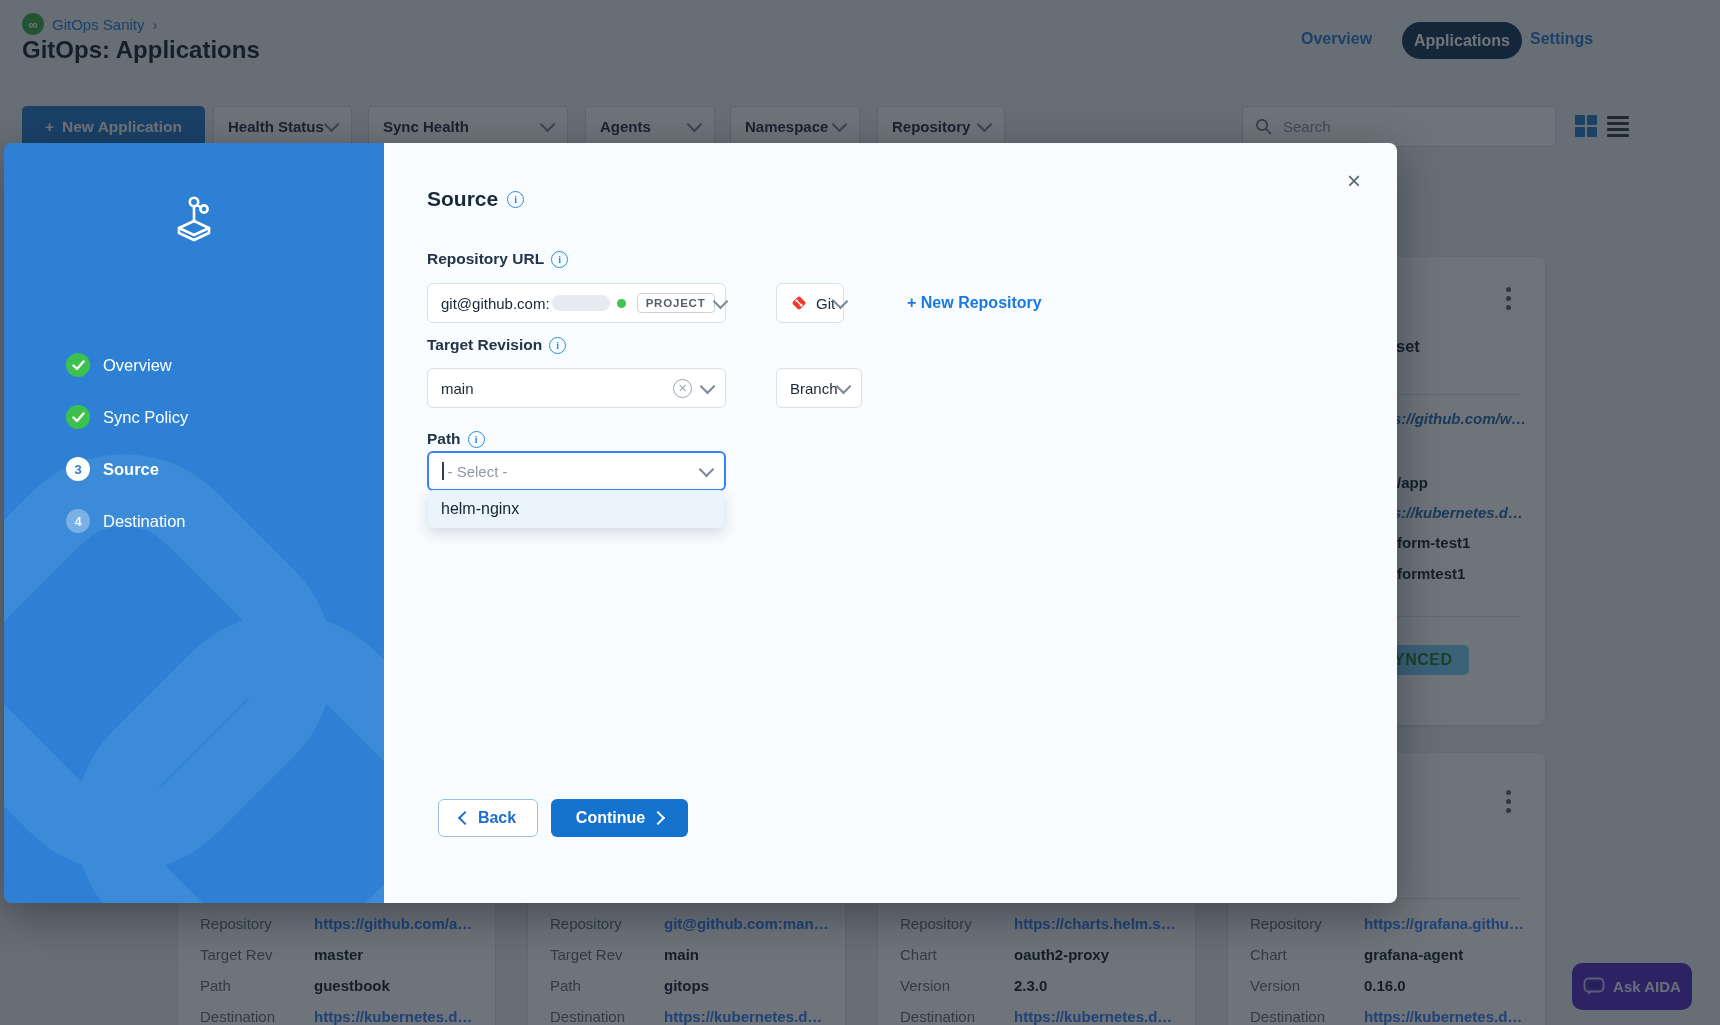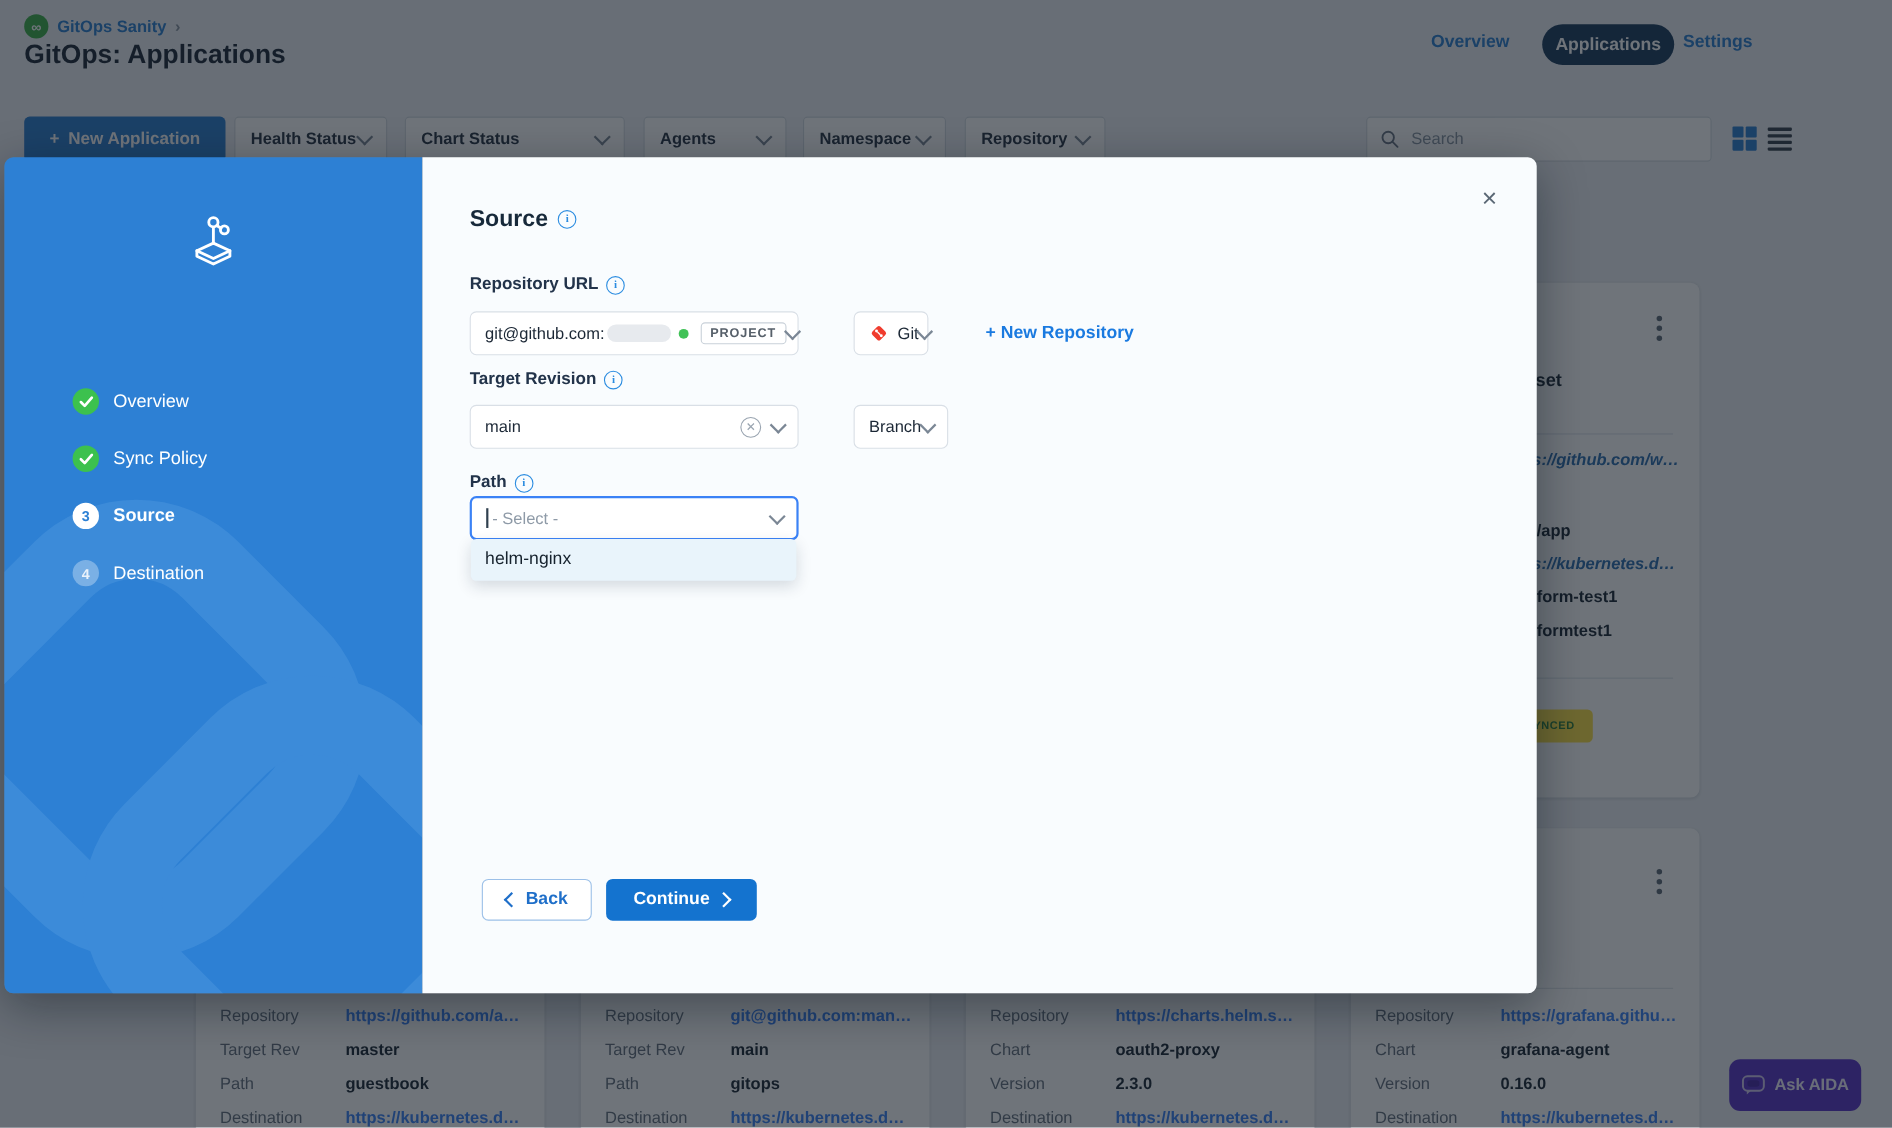--- a/index.html
+++ b/index.html
@@ -7,21 +7,21 @@
     width:1720px;height:1025px;overflow:hidden;position:relative;
     font-family:"Liberation Sans",sans-serif;background:#eef1f5;
     -webkit-font-smoothing:antialiased;
   }
   .abs{position:absolute;}
   
   .bg-layer{position:absolute;inset:0;z-index:1;}
   .breadcrumb{left:22px;top:13px;display:flex;align-items:center;gap:8px;}
   .crumb-icon{width:22px;height:22px;border-radius:50%;background:#3fae4a;color:#fff;
     display:flex;align-items:center;justify-content:center;font-size:13px;font-weight:bold;}
-  .crumb-link{color:#2d7fd0;font-size:15px;font-weight:700;}
+  .crumb-link{color:#2d7fd0;font-size:15px;font-weight:400;}
   .crumb-chev{color:#8a95a1;font-size:15px;font-weight:600;}
   .page-title{left:22px;top:36px;font-size:24px;font-weight:700;color:#1e2a38;}
   .nav-link{top:30px;font-size:16px;font-weight:600;color:#2d7fd0;cursor:pointer;}
   .nav-pill{left:1402px;top:22px;width:120px;height:37px;border-radius:19px;background:#1d3c5e;
     color:#fff;font-size:16px;font-weight:600;display:flex;align-items:center;justify-content:center;}
   .btn-primary-lg{left:22px;top:106px;width:183px;height:41px;border-radius:5px;background:#2f7fd0;
     color:#fff;font-size:15.5px;font-weight:700;display:flex;align-items:center;justify-content:center;gap:8px;}
   .filter{top:106px;height:41px;background:#fff;border:1px solid #d3dae1;border-radius:4px;
     display:flex;align-items:center;justify-content:space-between;padding:0 14px;box-sizing:border-box;
     font-size:15px;color:#2a3644;font-weight:600;}
@@ -40,22 +40,22 @@
   .app-card{position:absolute;width:317px;background:#ffffff;border-radius:8px;box-shadow:0 1px 3px rgba(20,35,50,.12);}
   .kebab{position:absolute;right:34px;display:flex;flex-direction:column;gap:4px;align-items:center;}
   .kebab i{width:5px;height:5px;border-radius:50%;background:#5f6b78;}
   .card-divider{position:absolute;left:24px;right:24px;height:1px;background:#dde3e9;}
   .crow{position:absolute;left:22px;right:10px;display:flex;font-size:15px;line-height:20px;}
   .clabel{width:114px;color:#67727f;flex:none;}
   .cval{color:#1d2935;font-weight:600;white-space:nowrap;}
   .cval.link{color:#3b82f6;}
   .frag{position:absolute;font-size:15px;color:#1d2935;font-weight:600;white-space:nowrap;}
   .frag.link{color:#2d6fb0;font-style:italic;}
-  .badge-sync{position:absolute;left:150px;height:30px;padding:0 16px;background:#fde047;border-radius:5px;
-    color:#2f7d3a;font-size:10px;font-weight:700;display:flex;align-items:center;letter-spacing:.5px;}
+  .badge-sync{position:absolute;left:150px;height:30px;padding:0 16px;background:#7dd3fc;border-radius:5px;
+    color:#2f7d3a;font-size:16px;font-weight:700;display:flex;align-items:center;letter-spacing:.5px;}
   .aida-btn{left:1572px;top:963px;width:120px;height:47px;border-radius:10px;background:#5b35c9;
     color:#f1eefc;font-size:15px;font-weight:600;display:flex;align-items:center;justify-content:center;gap:8px;}
   
   .overlay{position:absolute;inset:0;background:rgba(15,23,33,0.60);z-index:5;}
   
   .modal{position:absolute;left:4px;top:143px;width:1393px;height:760px;z-index:10;display:flex;
     border-radius:8px;box-shadow:0 12px 44px rgba(5,15,25,.4);}
   .wizard-side{width:380px;flex:none;background:#2d80d4;border-radius:8px 0 0 8px;position:relative;overflow:hidden;}
   .watermark{position:absolute;left:-150px;bottom:-190px;opacity:.55;}
   .wiz-icon{position:absolute;left:0;right:0;top:52px;display:flex;justify-content:center;}
@@ -81,21 +81,21 @@
   .inp{height:40px;background:#fff;border:1px solid #d9dfe6;border-radius:6px;box-sizing:border-box;
     display:flex;align-items:center;padding:0 12px 0 13px;font-size:15px;color:#1b2735;}
   .inp .spacer{flex:1;}
   .redacted{width:58px;height:16px;background:#e7eaee;border-radius:8px;margin-left:2px;flex:none;}
   .green-dot{width:9px;height:9px;border-radius:50%;background:#41c257;margin-left:7px;flex:none;}
   .proj-tag{margin-left:11px;border:1px solid #c9d1d9;border-radius:4px;padding:3px 8px;
     font-size:11.5px;font-weight:600;letter-spacing:.8px;color:#57606a;background:#fff;flex:none;}
   .clear-ic{width:17px;height:17px;border-radius:50%;border:1.4px solid #9aa5b1;color:#9aa5b1;
     display:flex;align-items:center;justify-content:center;font-size:11px;margin-right:10px;flex:none;}
   .git-ic{width:18px;height:18px;flex:none;margin-right:8px;}
-  .link-new{margin-left:12px;color:#1a7ae0;font-size:16px;font-weight:600;cursor:pointer;}
+  .link-new{margin-left:23px;color:#1a7ae0;font-size:16px;font-weight:600;cursor:pointer;}
   .path-inp{border:2px solid #3b82f6;}
   .cursor-bar{width:1.5px;height:18px;background:#30404f;margin-right:4px;flex:none;}
   .placeholder{color:#8e9aa7;}
   .dropdown{position:absolute;left:44px;width:296px;height:38px;background:#e9f4fb;border-radius:5px;
     box-shadow:0 5px 14px rgba(20,40,60,.16);display:flex;align-items:center;padding-left:13px;
     box-sizing:border-box;font-size:16px;color:#17232e;}
   .btn-row{position:absolute;left:54px;top:656px;display:flex;gap:13px;}
   .btn-back{width:100px;height:38px;background:#fff;border:1px solid #9cc0e8;border-radius:6px;
     color:#1f6fc9;font-size:16px;font-weight:700;display:flex;align-items:center;justify-content:center;gap:8px;}
   .btn-cont{width:137px;height:38px;background:#1473cf;border:none;border-radius:6px;
@@ -122,21 +122,21 @@
 
   <div class="abs btn-primary-lg">
     <span>+</span>
     <span>New Application</span>
   </div>
   <div class="abs filter" style="left:213px;width:139px;">
     <span>Health Status</span>
       <span class="chev"></span>
   </div>
   <div class="abs filter" style="left:368px;width:200px;">
-    <span>Chart Status</span>
+    <span>Sync Health</span>
       <span class="chev"></span>
   </div>
   <div class="abs filter" style="left:585px;width:130px;">
     <span>Agents</span>
       <span class="chev"></span>
   </div>
   <div class="abs filter" style="left:730px;width:130px;">
     <span>Namespace</span>
       <span class="chev"></span>
   </div>

